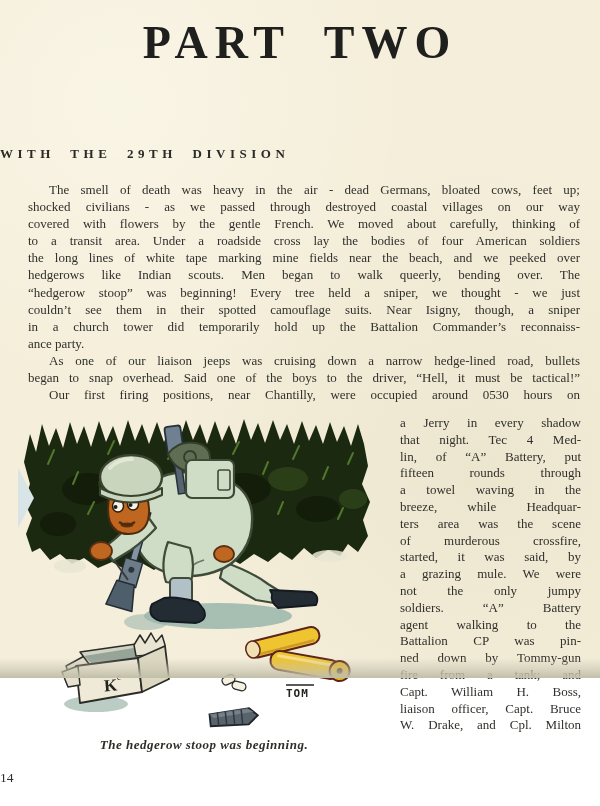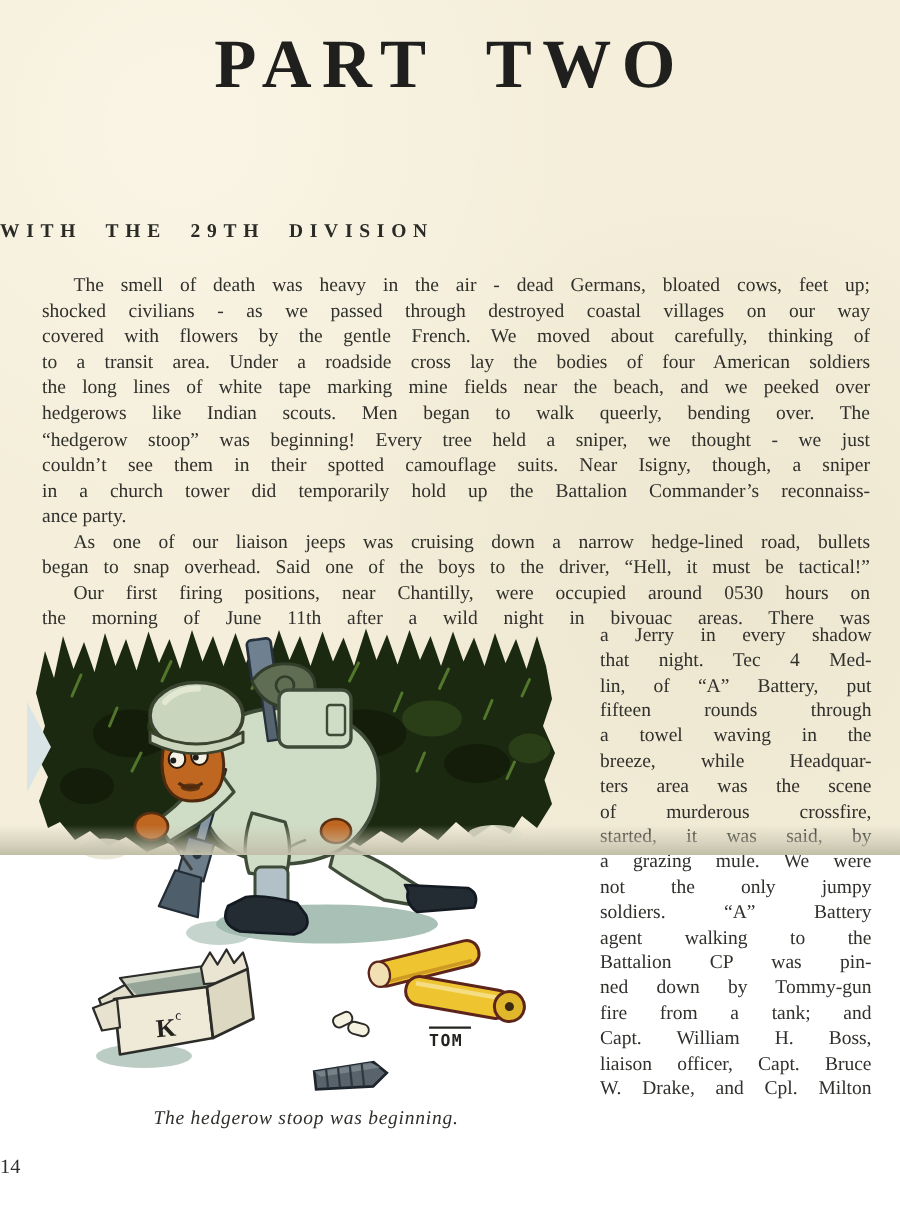--- a/index.html
+++ b/index.html
@@ -1,18 +1,18 @@
 <!DOCTYPE html>
 <html><head>
 <meta charset="utf-8">
 <style>
   html,body{margin:0;padding:0;}
   body{width:600px;height:806px;overflow:hidden;}
   .page{
-    position:relative;width:600px;height:570px;
+    position:relative;width:600px;height:678px;
     background:#f4eeda;
     background-image:
       radial-gradient(circle at 20% 15%, rgba(255,252,240,.5) 0%, rgba(255,252,240,0) 40%),
       radial-gradient(circle at 80% 70%, rgba(224,214,186,.35) 0%, rgba(224,214,186,0) 45%);
     font-family:"Liberation Serif", serif;
     color:#30302c;
   }
   .part-title{
     position:absolute;top:16px;left:0;width:600px;
     text-align:center;
@@ -36,21 +36,21 @@
   .tline.indent{text-indent:21px;}
   .column-text{
     position:absolute;left:400px;top:415px;width:181px;
     font-size:13px;line-height:16.8px;
   }
   .cline{text-align:justify;text-align-last:justify;}
   .illustration{position:absolute;left:18px;top:414px;width:372px;height:348px;}
   .caption{
     position:absolute;left:18px;top:737px;width:372px;
     text-align:center;
-    font-size:13px;font-style:italic;font-weight:normal;
+    font-size:13px;font-style:italic;font-weight:bold;
     letter-spacing:.5px;color:#2e2e2a;
   }
   .page-number{
     position:absolute;top:770px;left:0;width:600px;
     text-align:left;font-size:13.5px;color:#2e2e2a;
   }
   .bottom-edge{
     position:absolute;left:0;bottom:0;width:600px;height:20px;
     background:linear-gradient(to bottom, rgba(198,195,174,0) 0%, rgba(198,195,174,.55) 55%, #c2bfa9 100%);
   }
@@ -71,21 +71,20 @@
       <div class="tline">to a transit area. Under a roadside cross lay the bodies of four American soldiers</div>
       <div class="tline">the long lines of white tape marking mine fields near the beach, and we peeked over</div>
       <div class="tline">hedgerows like Indian scouts. Men began to walk queerly, bending over. The</div>
       <div class="tline">“hedgerow stoop” was beginning! Every tree held a sniper, we thought - we just</div>
       <div class="tline">couldn’t see them in their spotted camouflage suits. Near Isigny, though, a sniper</div>
       <div class="tline">in a church tower did temporarily hold up the Battalion Commander’s reconnaiss-</div>
       <div class="tline lastline">ance party.</div>
       <div class="tline indent">As one of our liaison jeeps was cruising down a narrow hedge-lined road, bullets</div>
       <div class="tline">began to snap overhead. Said one of the boys to the driver, “Hell, it must be tactical!”</div>
       <div class="tline indent">Our first firing positions, near Chantilly, were occupied around 0530 hours on</div>
-      <div class="tline">the morning of June 11th after a wild night in bivouac areas. There was</div>
     </div>
 
   <div class="column-text">
       <div class="cline">a Jerry in every shadow</div>
       <div class="cline">that night. Tec 4 Med-</div>
       <div class="cline">lin, of “A” Battery, put</div>
       <div class="cline">fifteen rounds through</div>
       <div class="cline">a towel waving in the</div>
       <div class="cline">breeze, while Headquar-</div>
       <div class="cline">ters area was the scene</div>

